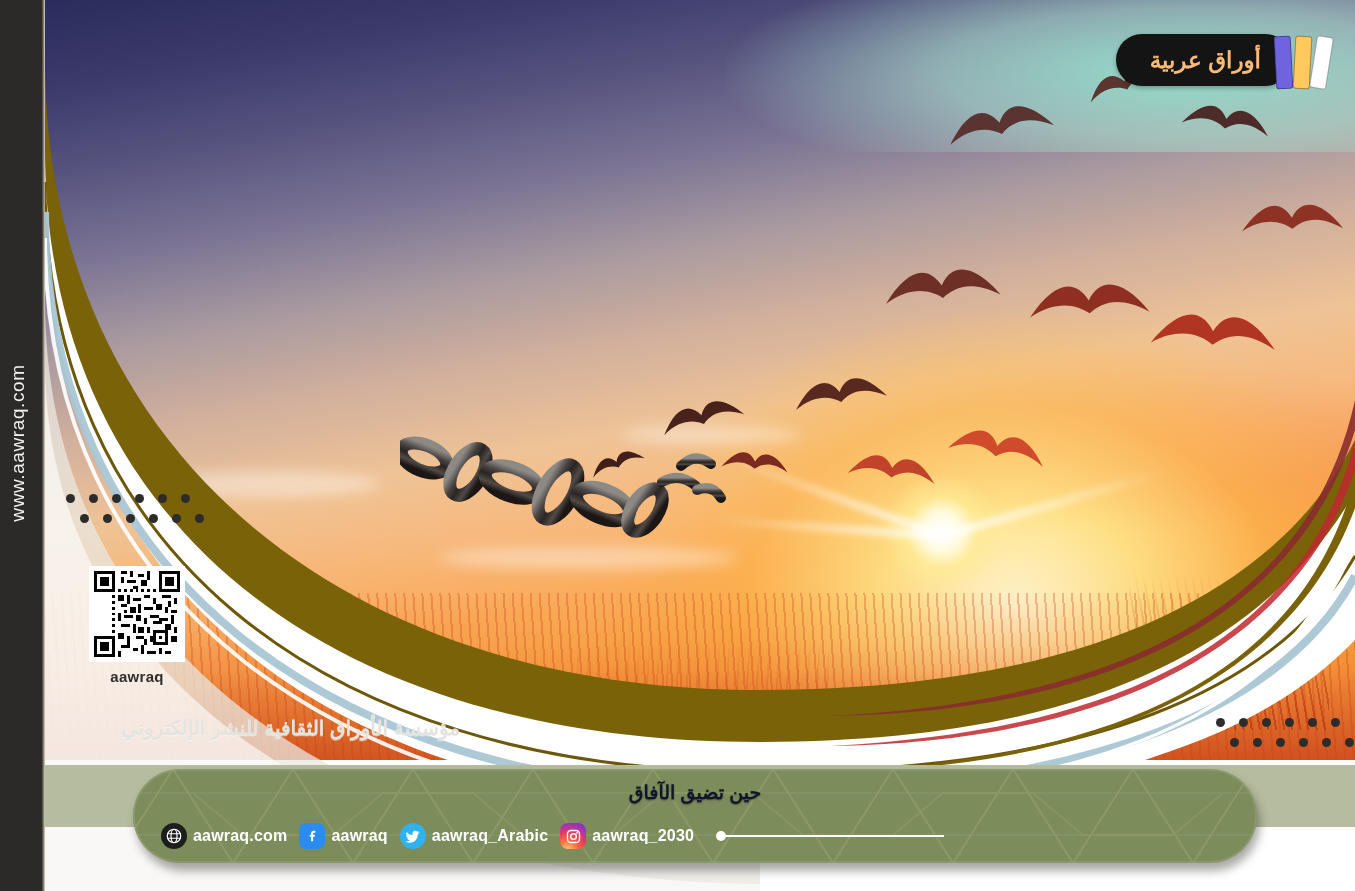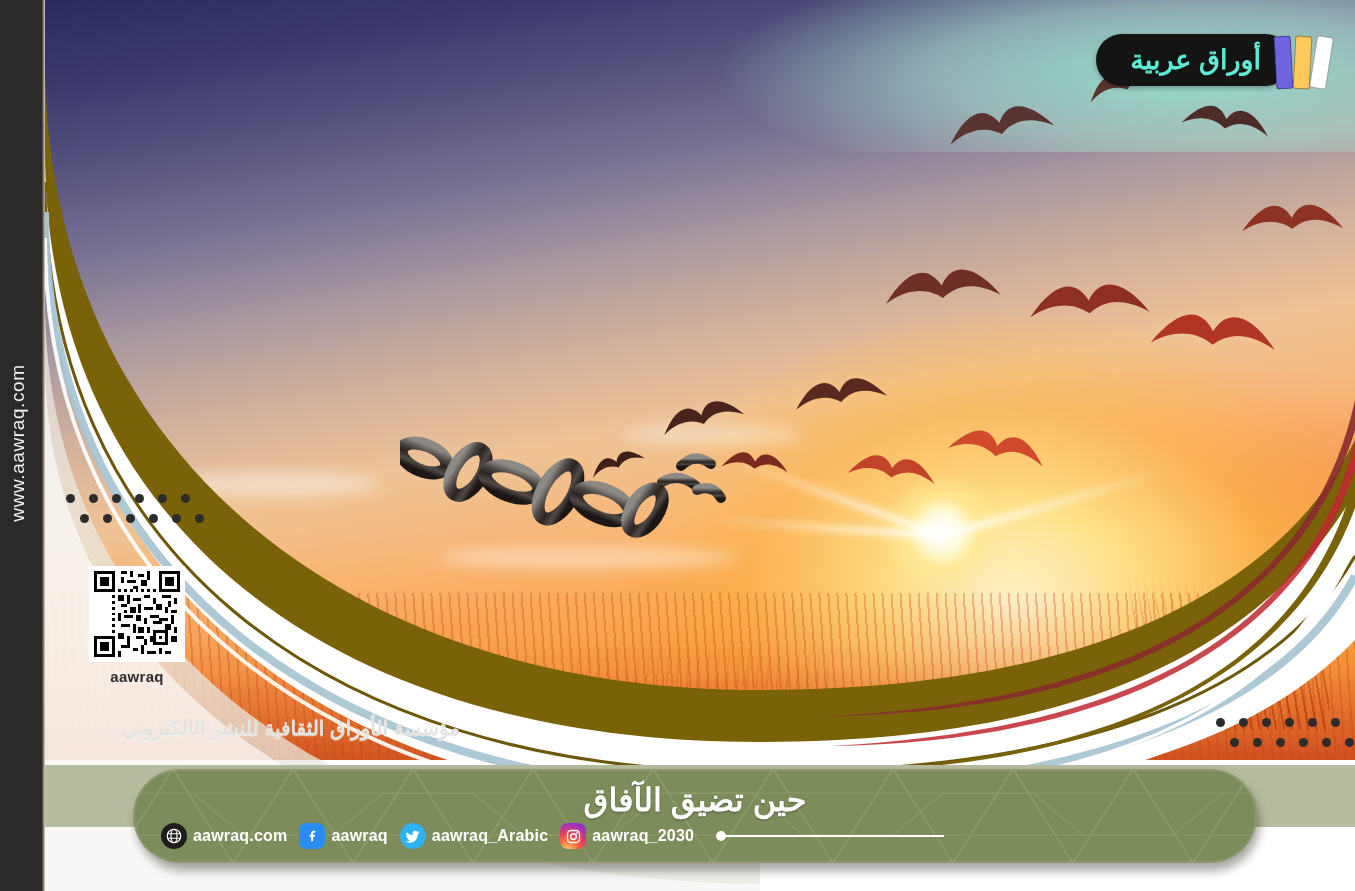--- a/index.html
+++ b/index.html
@@ -145,26 +145,26 @@
 
   
   .logo{
     position:absolute; right:18px; top:34px;
     height:52px;
     display:flex; align-items:center;
     z-index:60;
   }
   .logo-pill{
     background:#141414;
-    color:#5eead4;
+    color:#fdba74;
     height:52px;
     border-radius:26px;
     display:flex; align-items:center;
     padding:0 30px 0 34px;
-    font-size:27px; font-weight:bold;
+    font-size:23px; font-weight:bold;
     letter-spacing:.5px;
     direction:rtl;
     line-height:1;
     box-shadow:0 2px 5px rgba(0,0,0,.30);
   }
   .logo-books{
     position:relative; width:62px; height:58px;
     margin-left:-16px;
   }
   .logo-books span{
@@ -242,22 +242,22 @@
     box-shadow:inset 0 0 0 2px rgba(255,255,255,.10);
   }
   .band-pattern{
     position:absolute; inset:0;
     opacity:.55;
   }
   .cover-title{
     position:absolute; left:0; top:12px; width:100%;
     text-align:center;
     direction:rtl;
-    color:#ffffff;
-    font-size:32px; font-weight:bold;
+    color:#0f172a;
+    font-size:19px; font-weight:bold;
     letter-spacing:.5px;
     z-index:26;
     text-shadow:0 1px 2px rgba(0,0,0,.35);
   }
 
   
   .social{
     position:absolute; left:28px; bottom:13px;
     display:flex; align-items:center;
     z-index:26;

